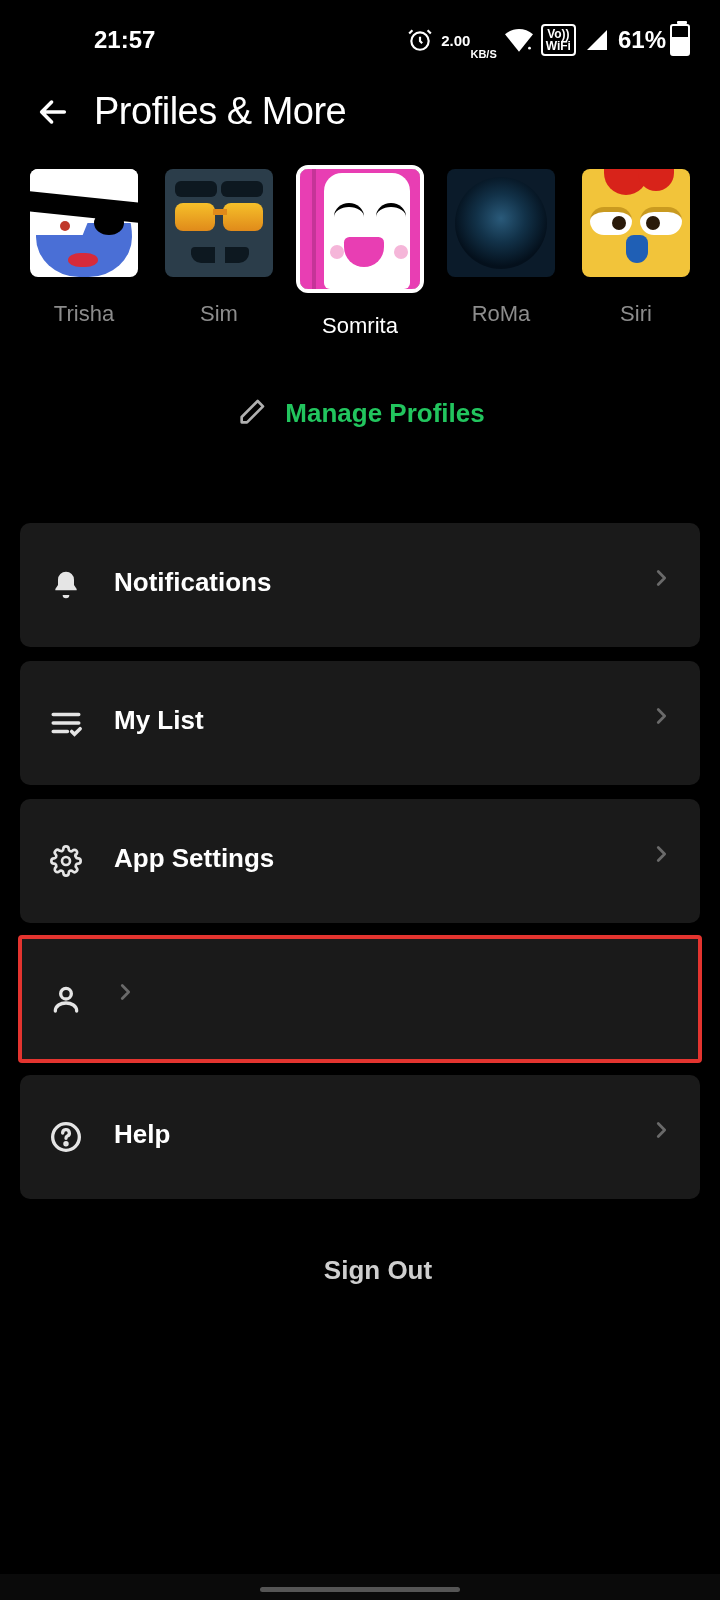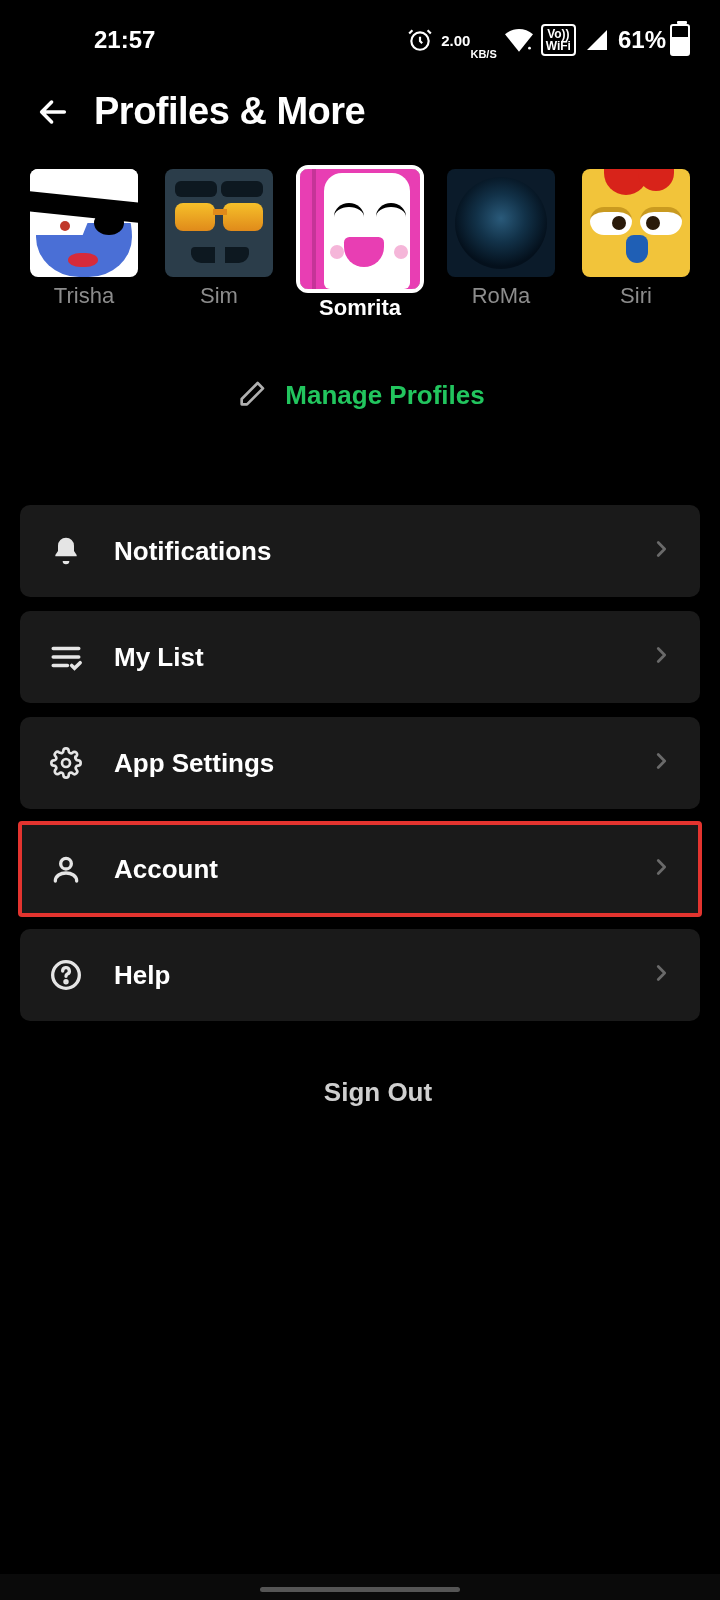--- a/index.html
+++ b/index.html
@@ -35,40 +35,40 @@
     .battery-body { width:20px; height:32px; border:2px solid #fff; border-radius:3px; position:relative; }
     .battery-body::before { content:""; position:absolute; top:-5px; left:5px; width:10px; height:3px; background:#fff; border-radius:1px;}
     .battery-fill { position:absolute; bottom:0; left:0; right:0; height:61%; background:#fff; }
 
     .header {
       display: flex;
       align-items: center;
       gap: 24px;
       padding: 18px 36px 24px 36px;
     }
-    .header h1 { font-size: 38px; font-weight: 700; letter-spacing: -0.5px; }
+    .header h1 { font-size: 38px; font-weight: 400; letter-spacing: -0.5px; }
 
     .profiles {
       display: flex;
       gap: 24px;
       padding: 12px 30px 0 30px;
       justify-content: space-between;
     }
     .profile {
-      display:flex; flex-direction:column; align-items:center; gap:6px;
+      display:flex; flex-direction:column; align-items:center; gap:24px;
       width: 108px;
     }
     .avatar {
       width: 108px; height: 108px; border-radius: 8px;
       position: relative; overflow:hidden;
     }
     .avatar.active { outline: 4px solid #fff; outline-offset: 0; border-radius:8px; width:120px; height:120px; }
     .profile.active { width:120px; }
     .profile .name { font-size: 22px; color: #8c8c8c; }
-    .profile.active .name { color: #fff; font-weight:700; }
+    .profile.active .name { color: #fff; font-weight:400; }
 
     
     .av-trisha { background:#fff; }
     .av-sim { background:#2b3d4a; }
     .av-somrita { background:#e83eb3; }
     .av-roma { background:#0b1b2a; }
     .av-siri { background:#f2c43a; }
 
     
     .av-trisha::before{
@@ -123,22 +123,22 @@
 
     .manage {
       display:flex; align-items:center; justify-content:center; gap:18px;
       padding: 58px 0 0 0;
       color:#22c55e; font-size:26px; font-weight:600;
     }
 
     .menu { padding: 94px 20px 0 20px; display:flex; flex-direction:column; gap:14px; }
     .menu-item {
       background:#1a1a1a; border-radius:10px;
-      display:flex; align-items:center;
-      padding: 28px 28px;
+      display:flex; 
+      padding: 44px 28px;
       gap: 30px;
       position:relative;
     }
     .menu-item .icon { width:36px; height:36px; display:flex; align-items:center; justify-content:center; }
     .menu-item .label { font-size:26px; font-weight:600; flex:1; }
     .menu-item .chev { color:#6a6a6a; }
     .menu-item.highlighted { outline:4px solid #e3342f; outline-offset:-2px; border-radius:2px; }
 
     .signout {
       text-align:center;
@@ -300,21 +300,20 @@
     </span>
   </div>
 
   <div class="menu-item highlighted">
     <span class="icon">
       <svg width="32" height="32" viewBox="0 0 24 24" fill="none" stroke="#e5e5e5" stroke-width="2.5" stroke-linecap="round">
           <circle cx="12" cy="8" r="4"></circle>
           <path d="M4 21c0-4 4-6 8-6s8 2 8 6"></path>
         </svg>
     </span>
-    <span class="label">Account</span>
     <span class="chev">
       <svg width="22" height="22" viewBox="0 0 24 24" fill="none" stroke="currentColor" stroke-width="3" stroke-linecap="round" stroke-linejoin="round">
           <path d="M9 5l7 7-7 7"></path>
         </svg>
     </span>
   </div>
 
   <div class="menu-item">
     <span class="icon">
       <svg width="32" height="32" viewBox="0 0 24 24" fill="none" stroke="#e5e5e5" stroke-width="2.5" stroke-linecap="round">

